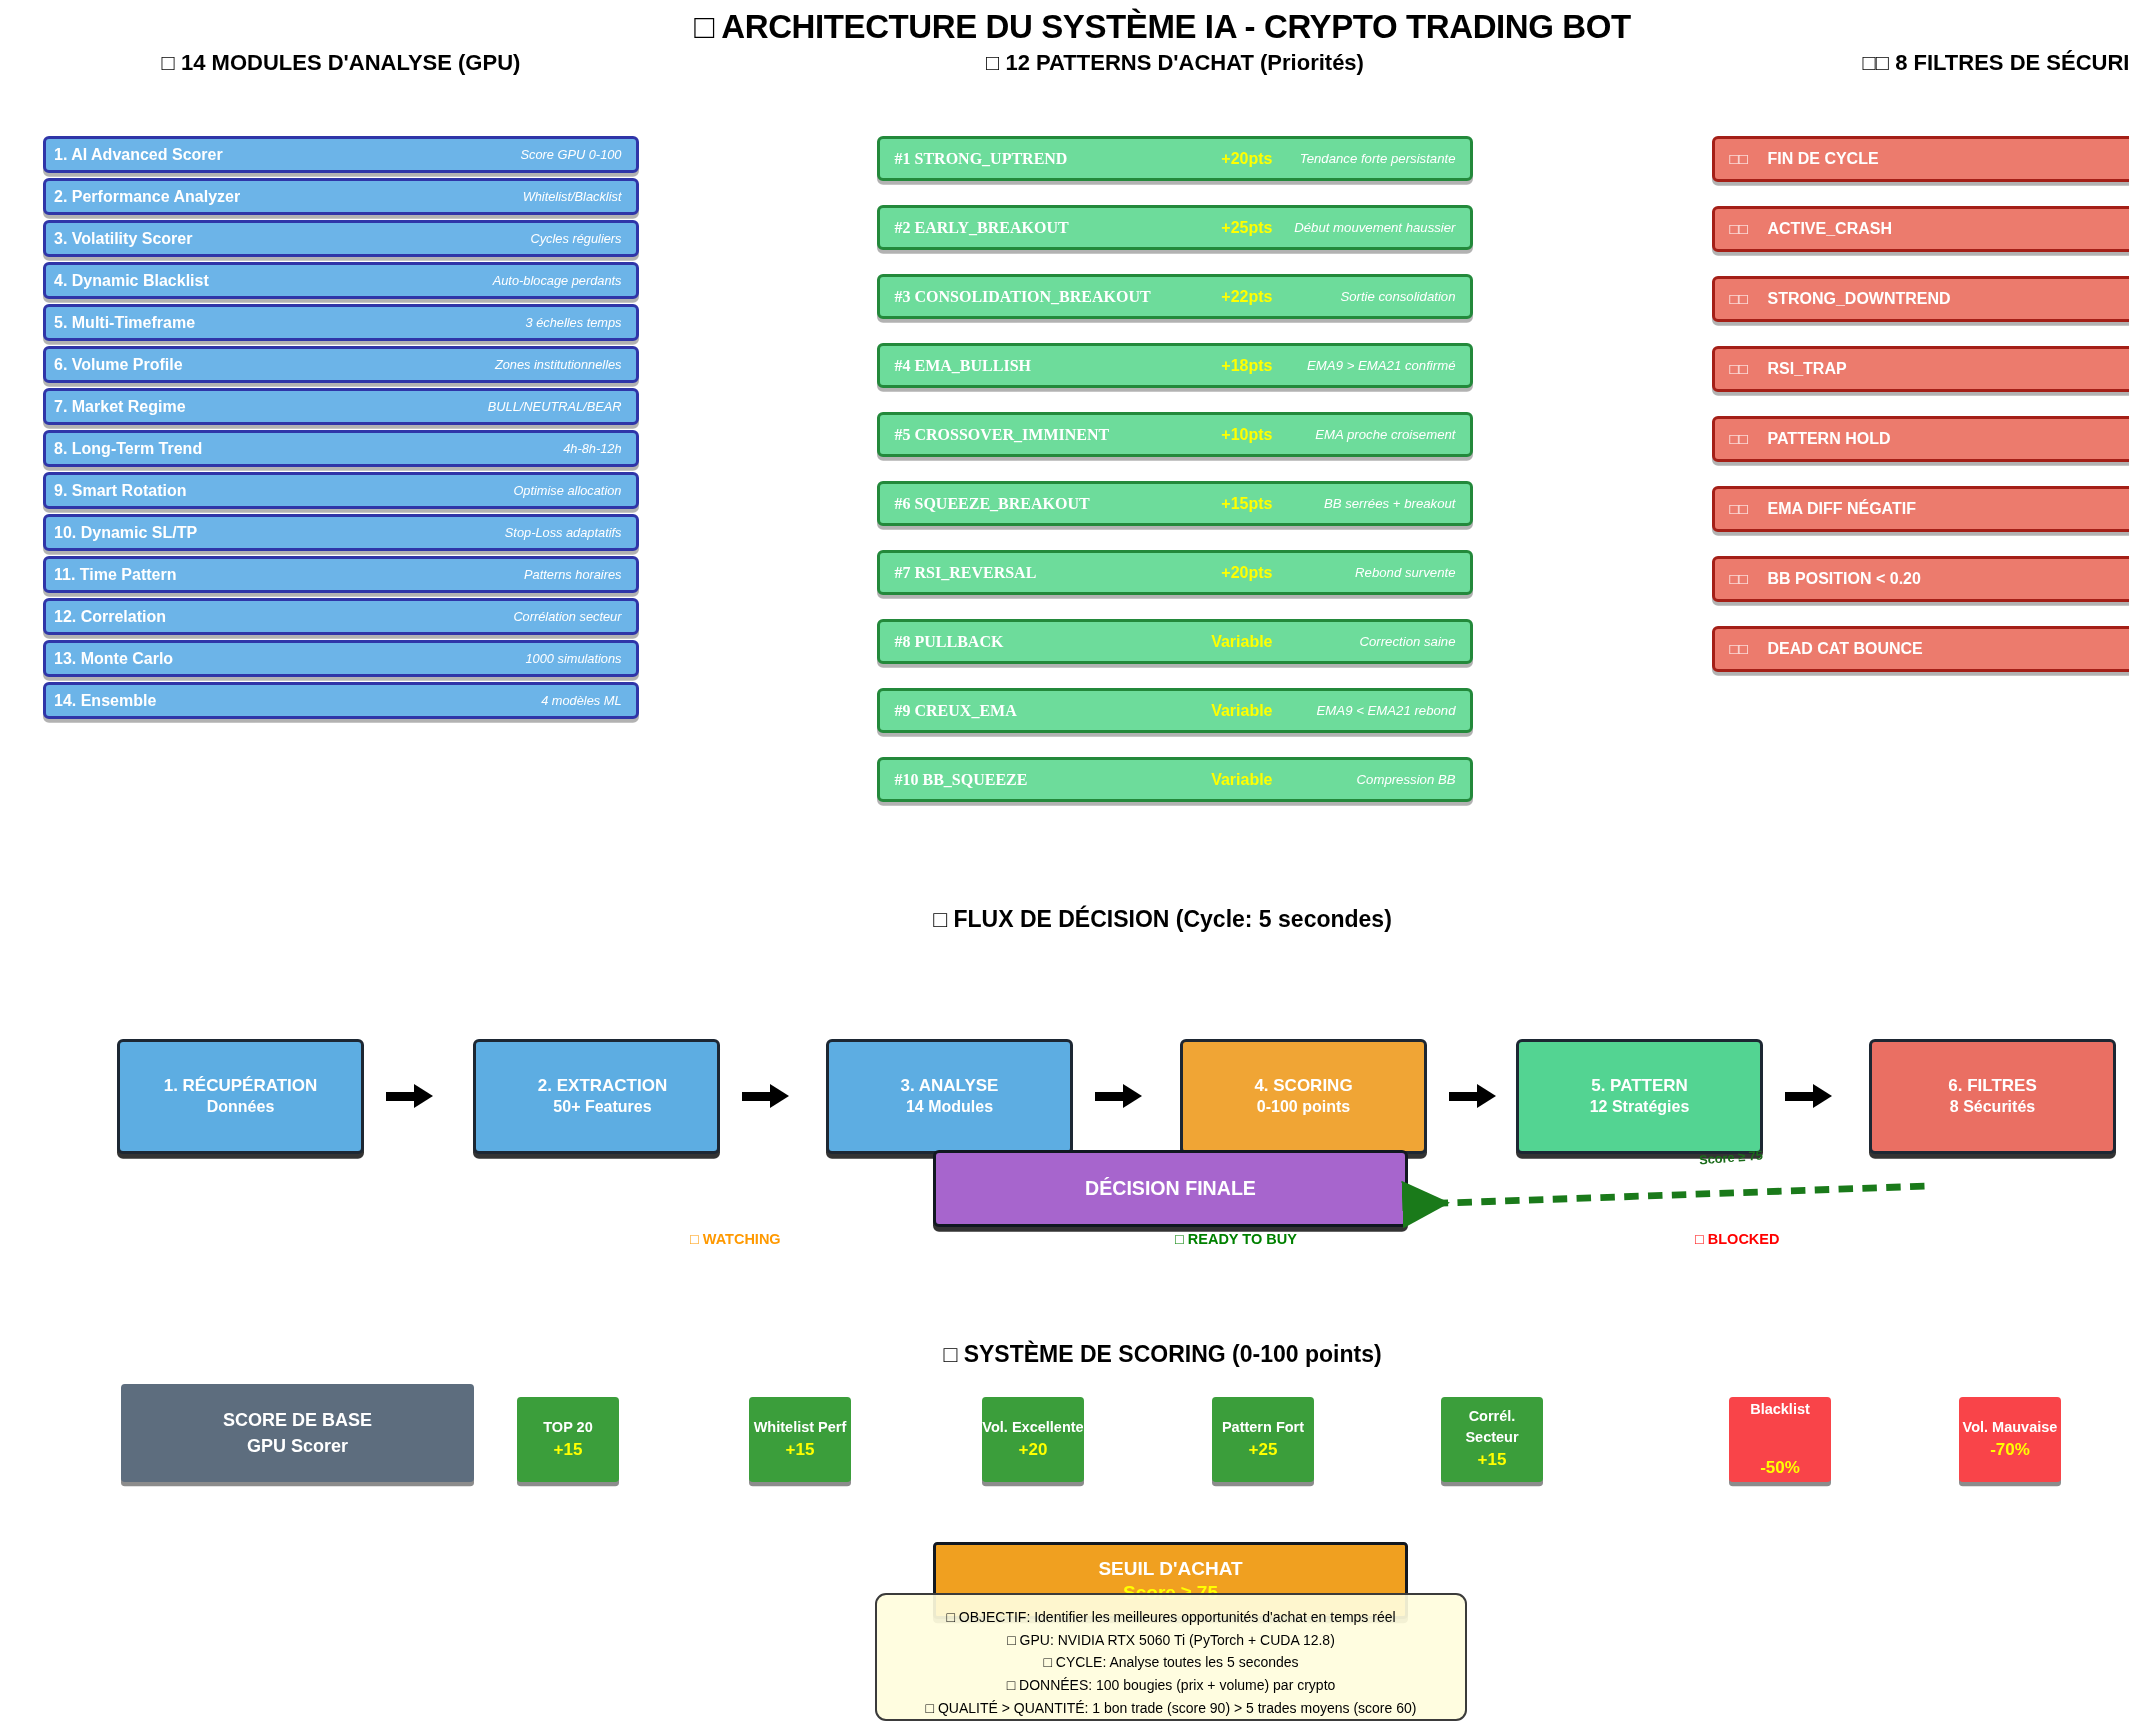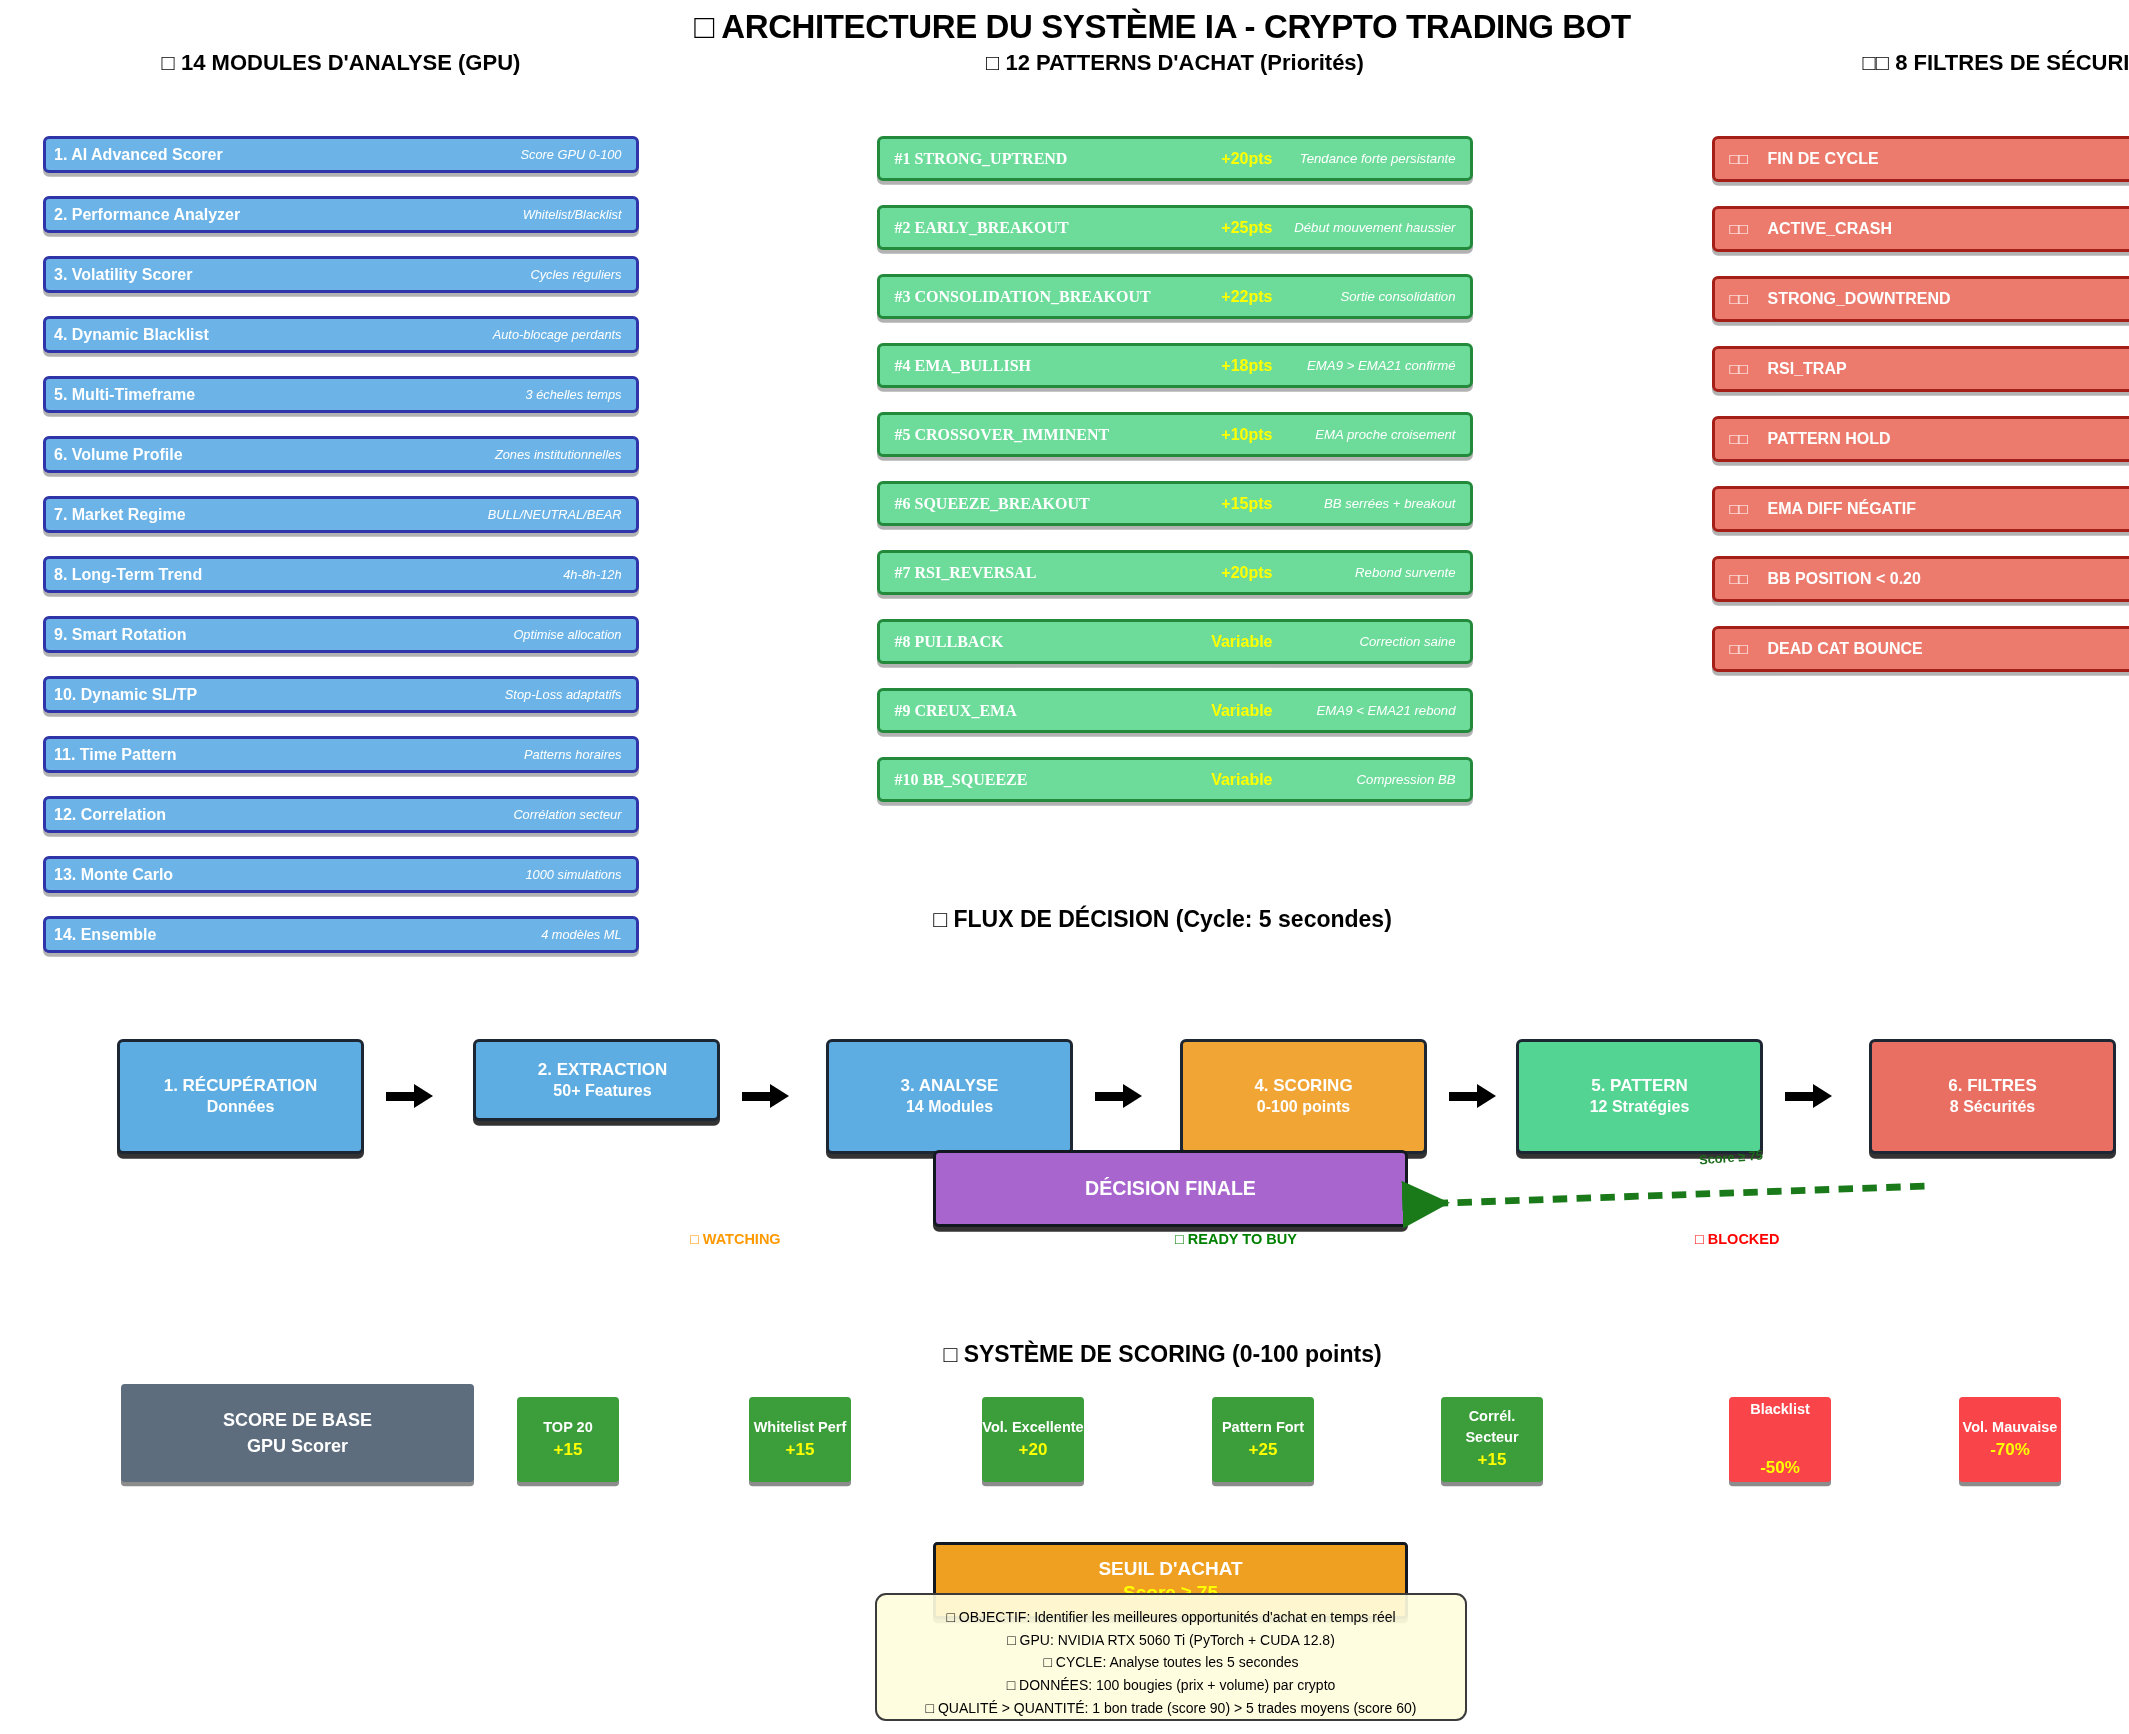--- a/index.html
+++ b/index.html
@@ -48,21 +48,21 @@
     padding: 0 14.5px;
     color: #fff;
     border-radius: 6px;
     box-shadow: 0 3.8px 0 rgba(0,0,0,0.30);
   }
   
   .row.module {
     height: 37px;
     background: #6cb4e8;
     border: 3.4px solid #2f35a8;
-    margin-bottom: 23px;
+    margin-bottom: 5px;
     padding-left: 8px;
   }
   .row.module .label { font-size: 16px; font-weight: bold; }
   .row.module .meta  { font-size: 12.8px; font-style: italic; margin-left: auto; }
 
   
   .row.pattern {
     height: 45px;
     background: #6ddc9b;
     border: 3px solid #23893b;
@@ -344,21 +344,21 @@
   <div class="section-title flux">□ FLUX DE DÉCISION (Cycle: 5 secondes)</div>
   <div id="flow-layer">
       <div class="flow-box" style="left:117px;top:1039px;width:247px;height:115px;background:#5dade2;">
       <div class="t1">1. RÉCUPÉRATION</div>
       <div class="t2">Données</div>
     </div>
       <div class="arrow" style="left:386px;top:1083px;width:51px;height:27px;">
        <div class="shaft"></div>
         <div class="head"></div>
      </div>
-      <div class="flow-box" style="left:473px;top:1039px;width:247px;height:82px;background:#5dade2;padding-left:12px;">
+      <div class="flow-box" style="left:473px;top:1039px;width:247px;height:115px;background:#5dade2;padding-left:12px;">
       <div class="t1">2. EXTRACTION</div>
       <div class="t2">50+ Features</div>
     </div>
       <div class="arrow" style="left:742px;top:1083px;width:51px;height:27px;">
        <div class="shaft"></div>
         <div class="head"></div>
      </div>
       <div class="flow-box" style="left:826px;top:1039px;width:247px;height:115px;background:#5dade2;">
       <div class="t1">3. ANALYSE</div>
       <div class="t2">14 Modules</div>

